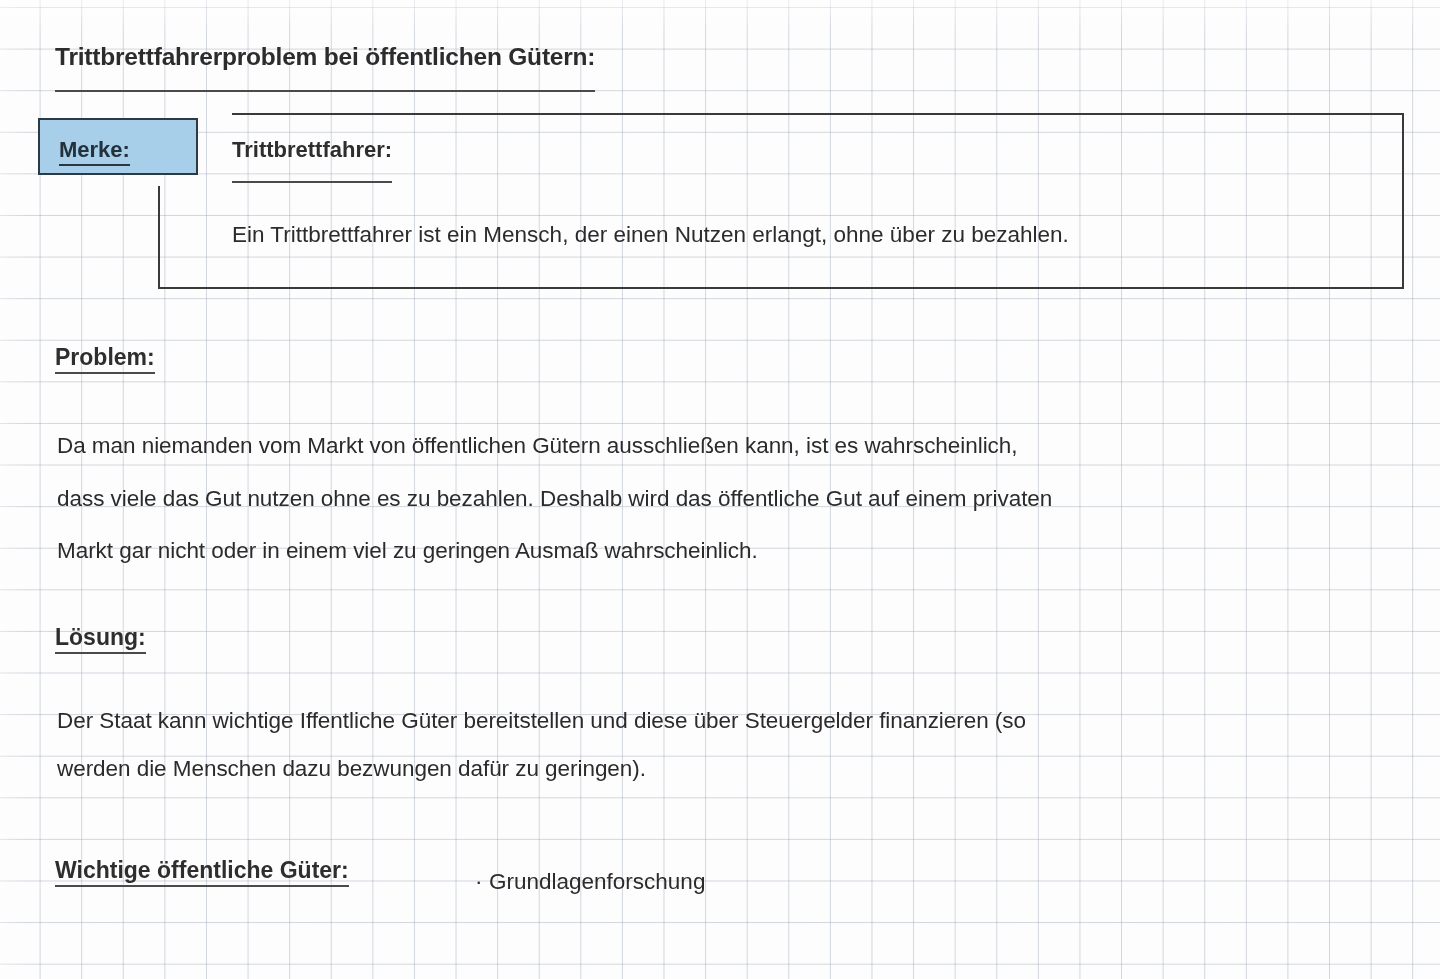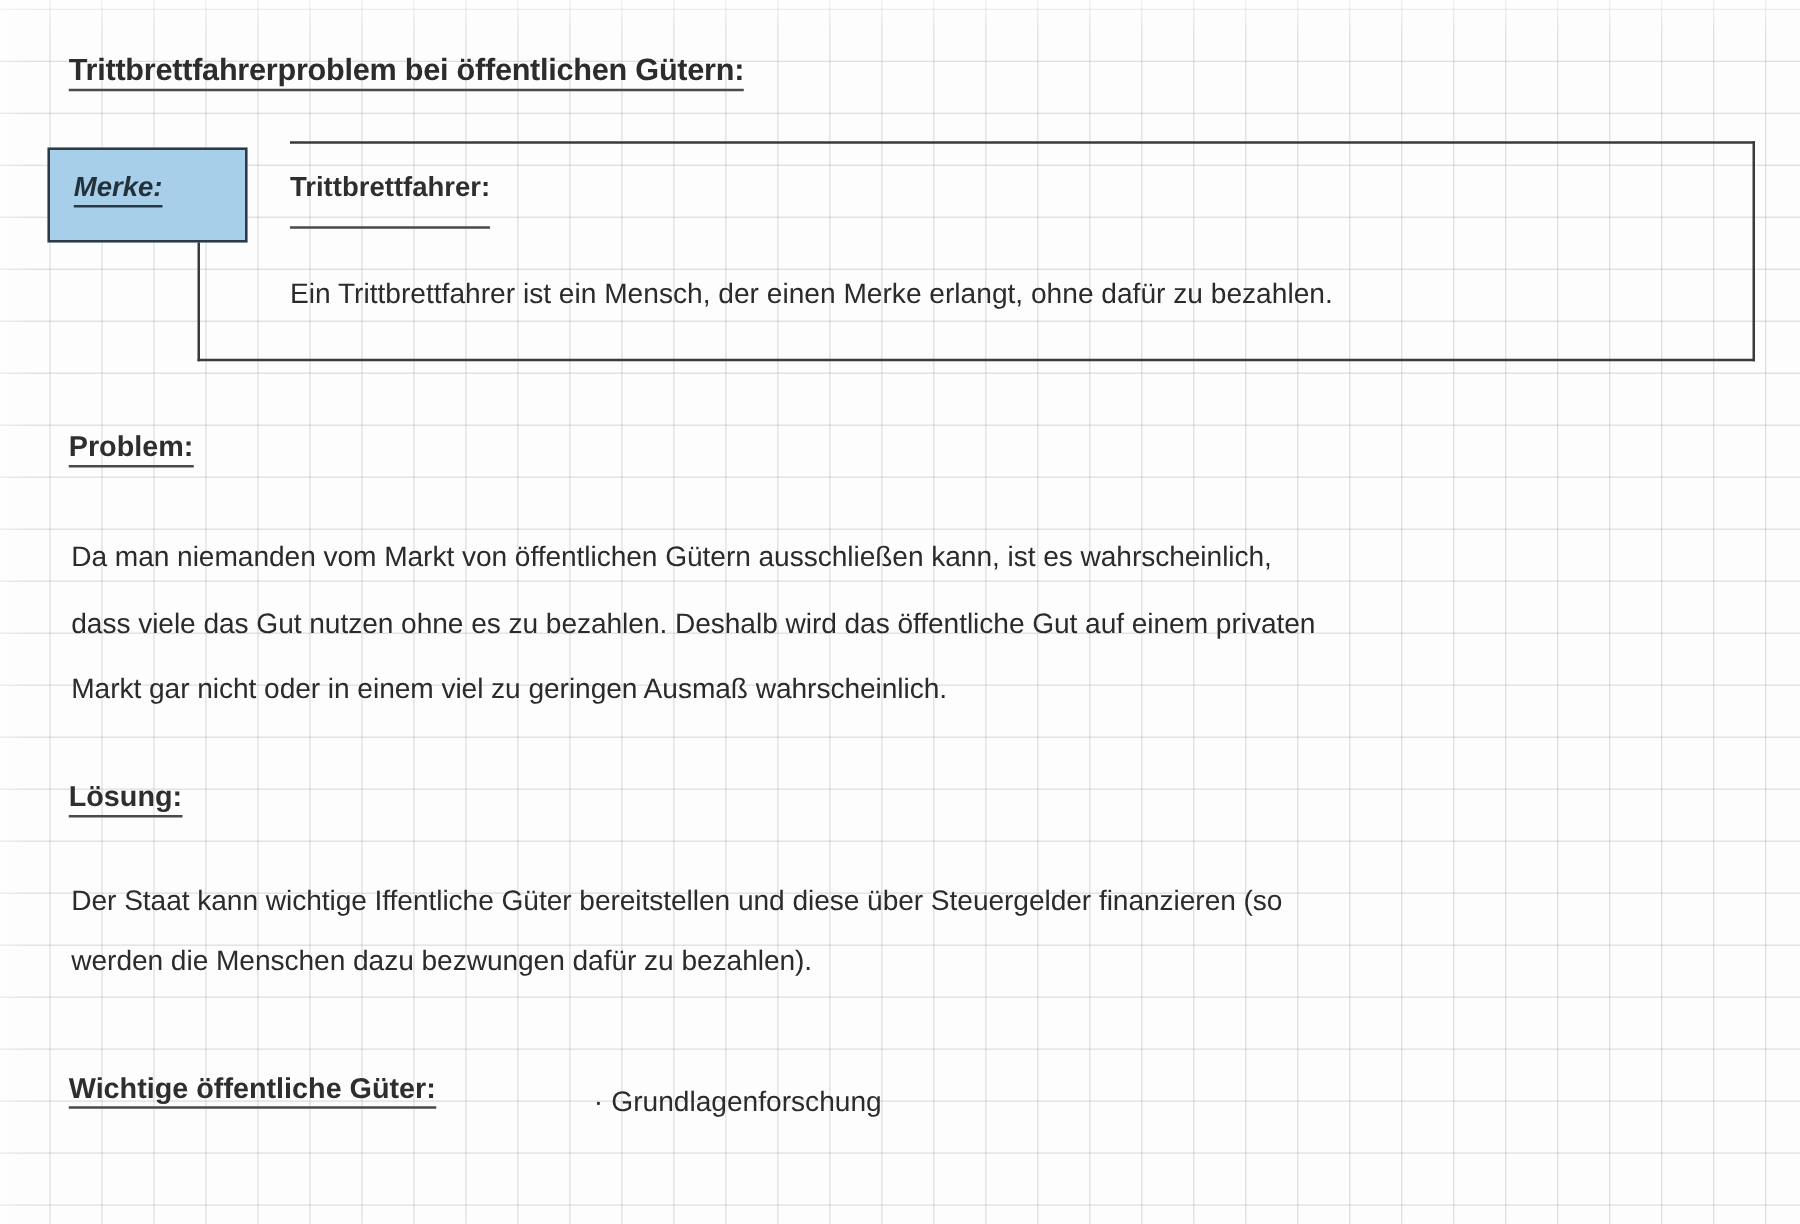--- a/index.html
+++ b/index.html
@@ -47,37 +47,36 @@
   
   #doc-title {
     position: absolute;
     left: 55px;
     top: 43px;
     font-size: 24.5px;
     font-weight: bold;
     color: #2c2c2c;
     letter-spacing: -0.2px;
     border-bottom: 2px solid #4a4a4a;
-    padding-bottom: 0;
+    padding-bottom: 19px;
     display: inline-block;
     white-space: nowrap;
   }
 
   
   #merke-chip {
     position: absolute;
     left: 38px;
     top: 118px;
     width: 160px;
-    height: 76px;
+    height: 57px;
     background-color: #a8cfea;
     border: 2px solid #2d3a44;
     box-sizing: border-box;
     z-index: 4;
-    font-style: italic;
   }
   #merke-chip-label {
     position: absolute;
     left: 19px;
     top: 17px;
     font-size: 22px;
     font-weight: 600;
     color: #23313b;
     border-bottom: 2px solid #2a3742;
     padding-bottom: 1px;
@@ -190,30 +189,30 @@
       <div class="box-edge" id="box-edge-bottom"></div>
       <div class="box-edge" id="box-edge-left"></div>
     </div>
 
     <div id="merke-chip">
       <span id="merke-chip-label">Merke:</span>
     </div>
 
     <div id="definition-heading">Trittbrettfahrer:</div>
 
-    <div id="definition-text">Ein Trittbrettfahrer ist ein Mensch, der einen Merke erlangt, ohne dafür zu bezahlen.</div>
+    <div id="definition-text">Ein Trittbrettfahrer ist ein Mensch, der einen Nutzen erlangt, ohne über zu bezahlen.</div>
 
     <div class="section-heading" id="problem-heading">Problem:</div>
     <div class="body-line" id="problem-line-1">Da man niemanden vom Markt von öffentlichen Gütern ausschließen kann, ist es wahrscheinlich,</div>
     <div class="body-line" id="problem-line-2">dass viele das Gut nutzen ohne es zu bezahlen. Deshalb wird das öffentliche Gut auf einem privaten</div>
     <div class="body-line" id="problem-line-3">Markt gar nicht oder in einem viel zu geringen Ausmaß wahrscheinlich.</div>
 
     <div class="section-heading" id="loesung-heading">Lösung:</div>
     <div class="body-line" id="loesung-line-1">Der Staat kann wichtige Iffentliche Güter bereitstellen und diese über Steuergelder finanzieren (so</div>
-    <div class="body-line" id="loesung-line-2">werden die Menschen dazu bezwungen dafür zu bezahlen).</div>
+    <div class="body-line" id="loesung-line-2">werden die Menschen dazu bezwungen dafür zu geringen).</div>
 
     <div class="section-heading" id="wichtige-heading">Wichtige öffentliche Güter:</div>
 
     <div id="bullet-list">
       <span class="bullet-item">
         <span class="bullet-dot">·</span><span>Grundlagenforschung</span>
       </span>
     </div>
 
   </div>

